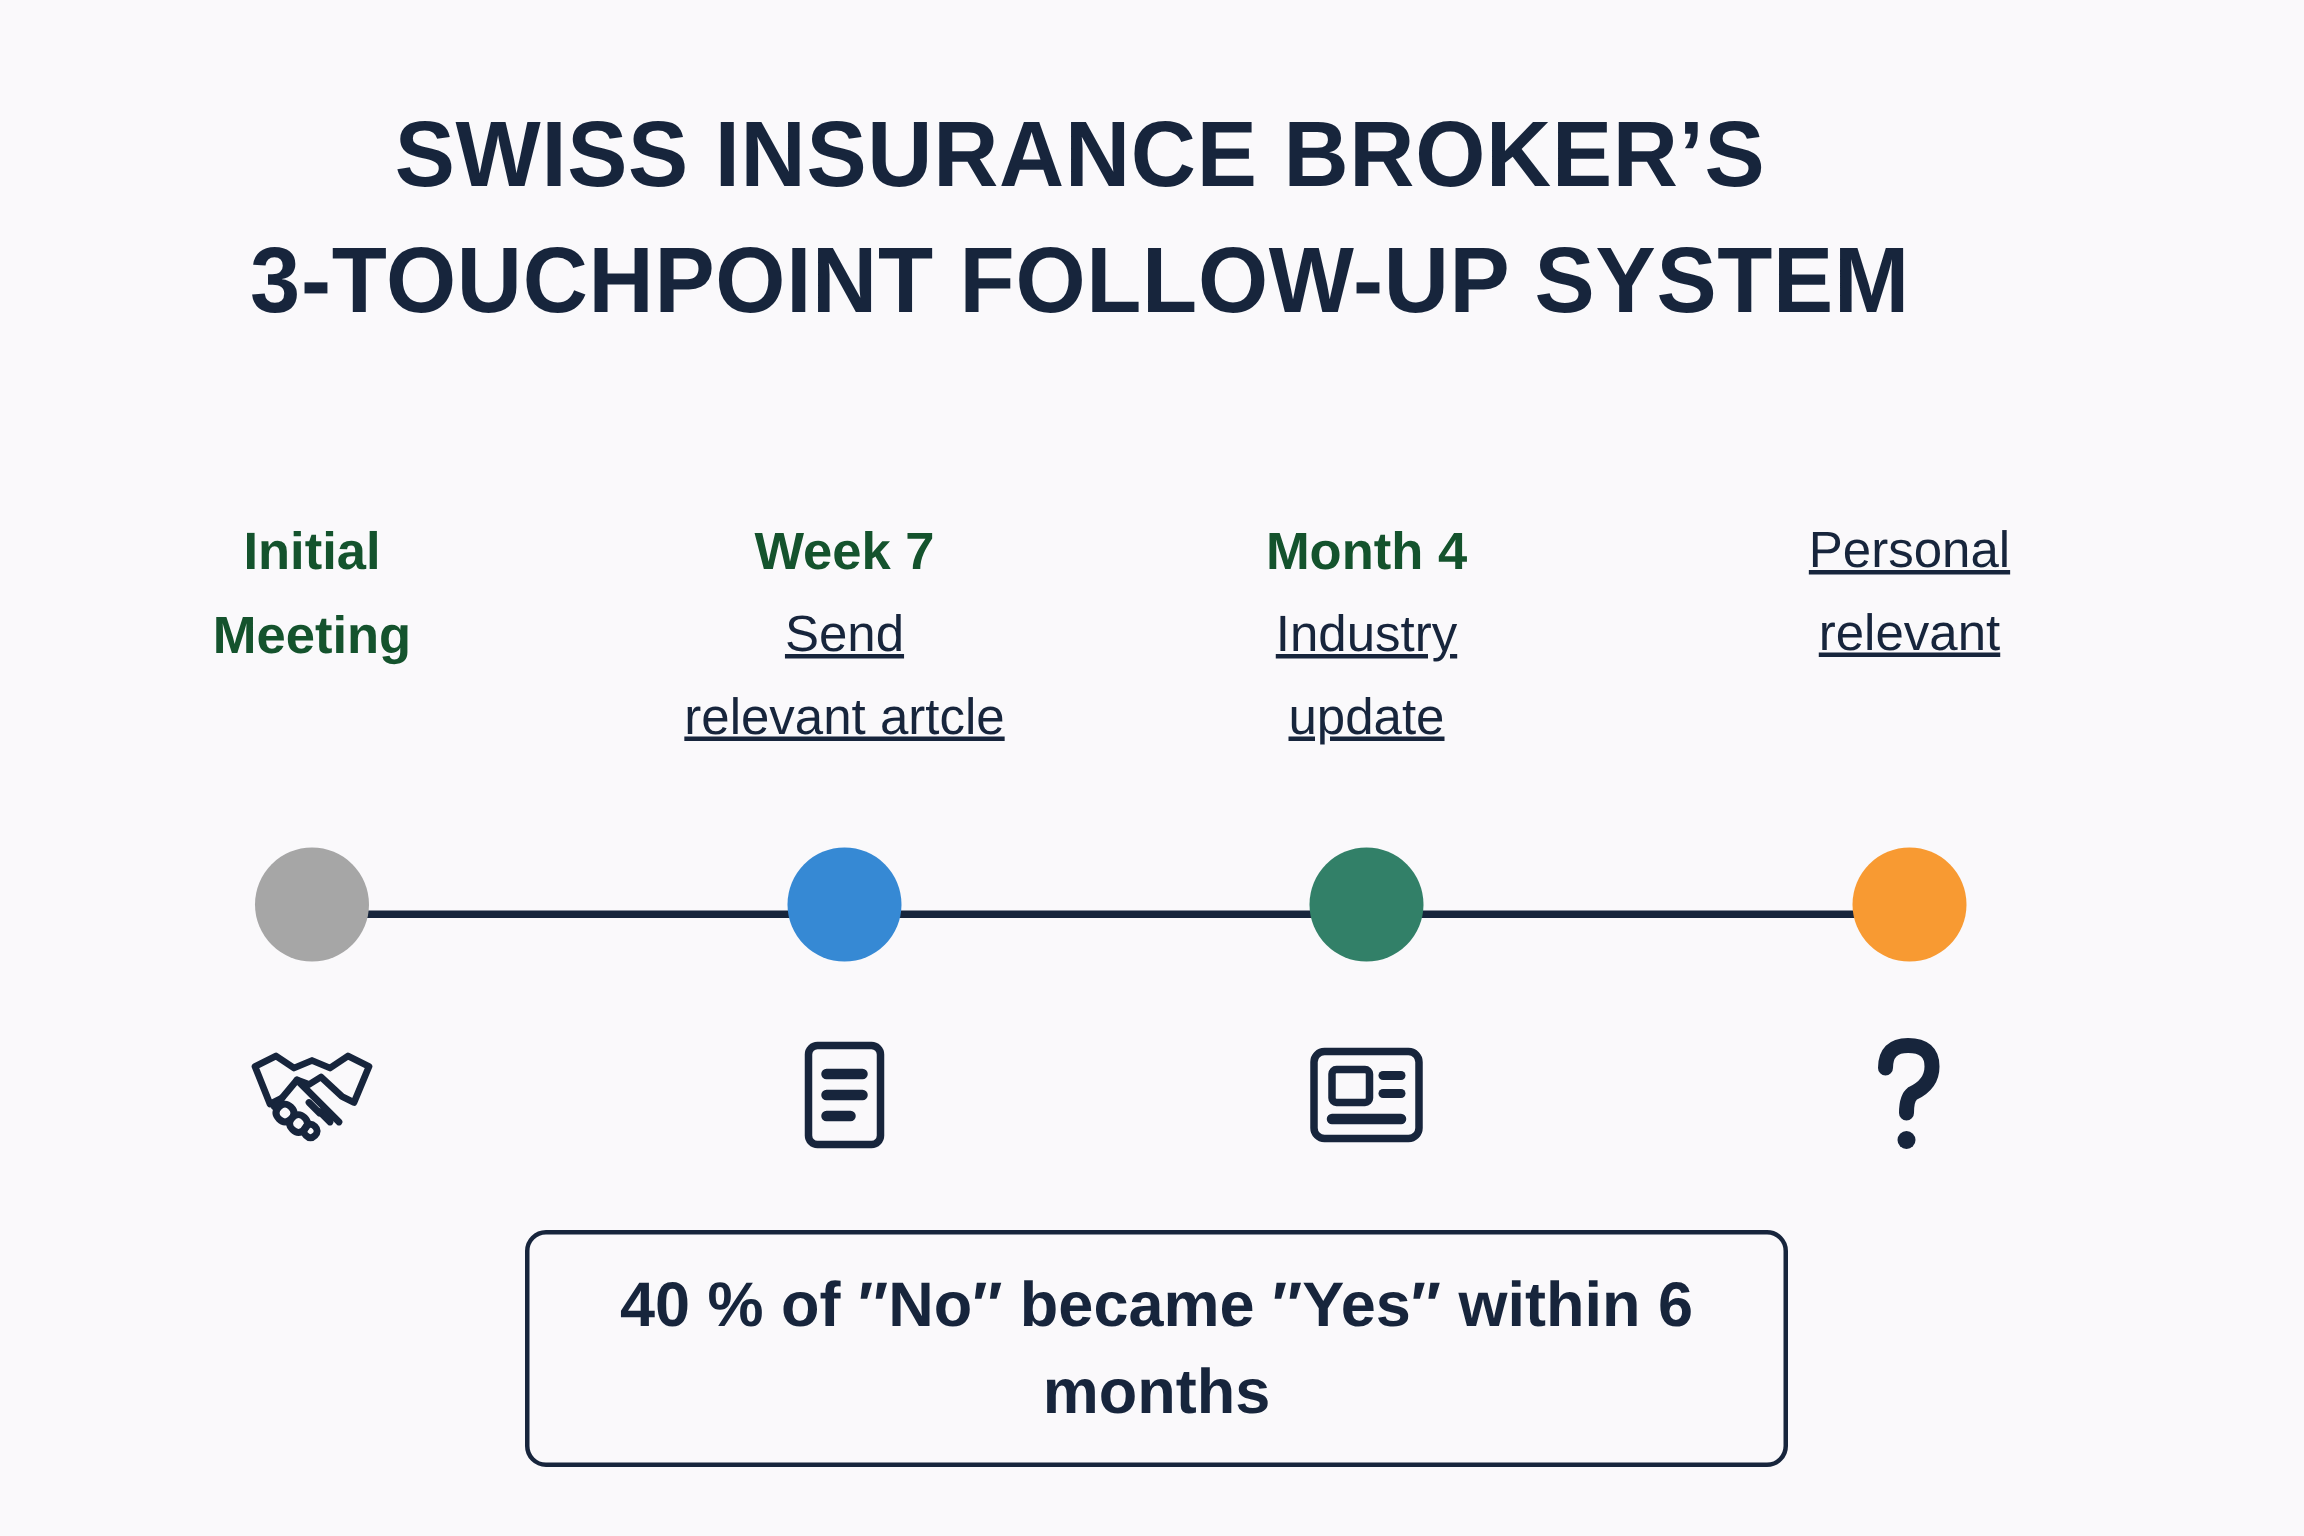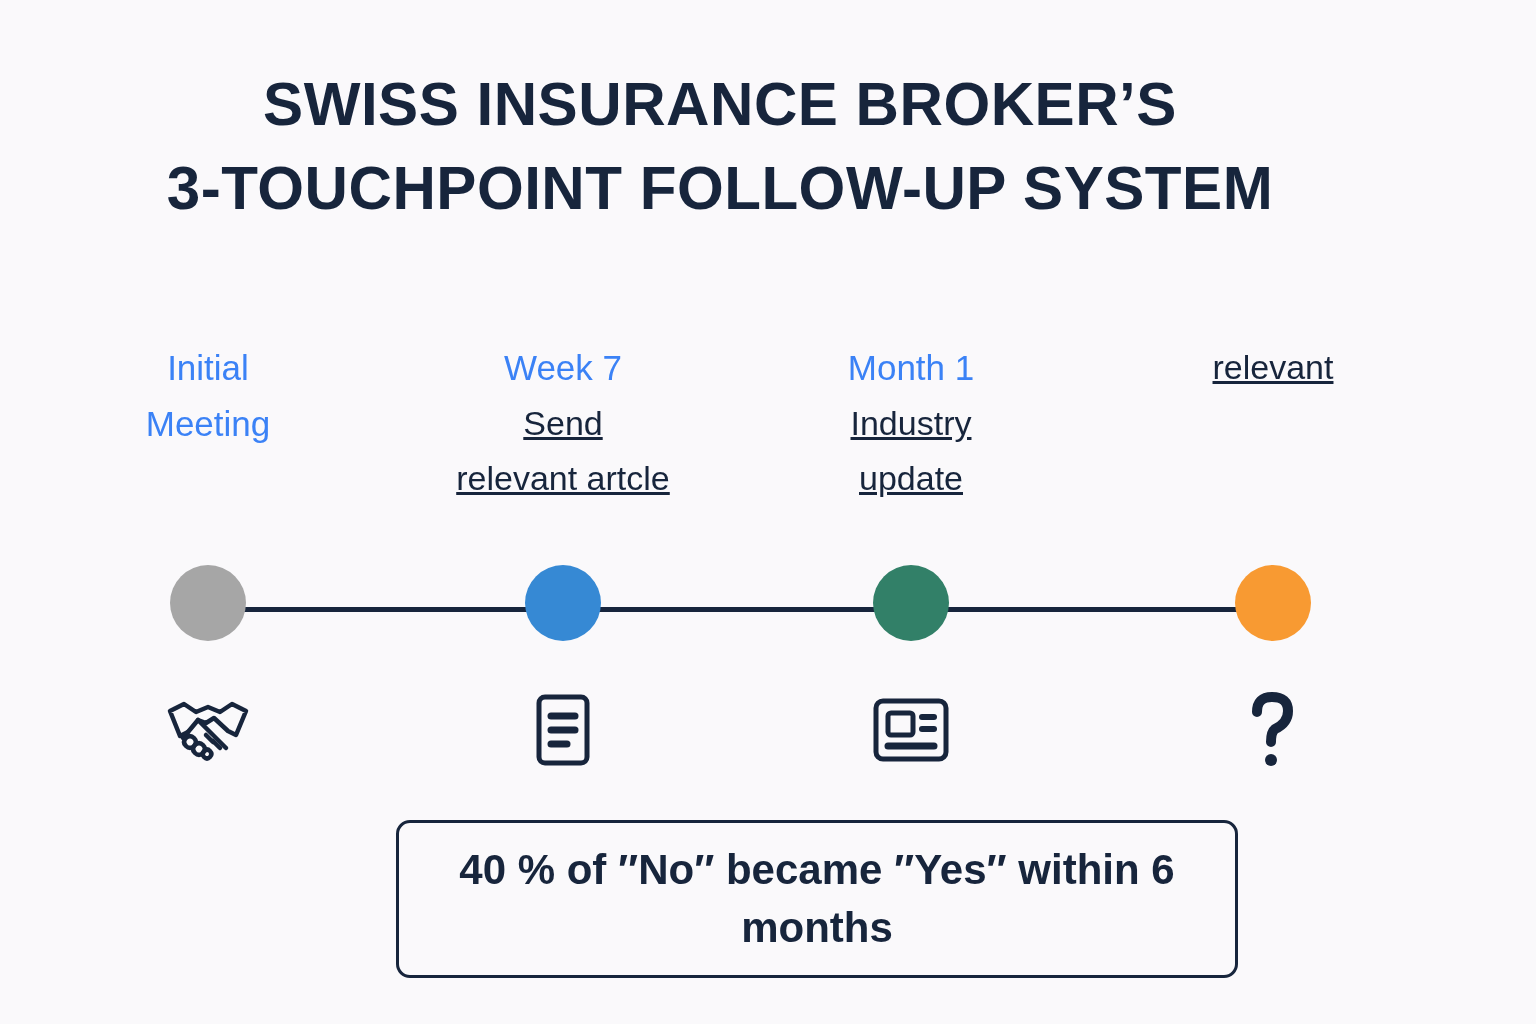--- a/index.html
+++ b/index.html
@@ -61,23 +61,23 @@
   }
 
   .step-label {
     position: absolute;
     width: 300px;
     text-align: center;
     transform: translateX(-150px);
   }
   .step-heading {
     font-size: 35px;
-    font-weight: normal;
+    font-weight: bold;
     line-height: 56px;
-    color: #3b82f6;
+    color: #14532d;
     white-space: nowrap;
   }
   .step-desc {
     font-size: 34px;
     font-weight: normal;
     line-height: 55px;
     color: #17253c;
     text-decoration: underline;
   }
 
@@ -135,21 +135,20 @@
     width: 842px;
     height: 158px;
     box-sizing: border-box;
     border: 3px solid #17253c;
     border-radius: 14px;
     background: #faf9fb;
     display: flex;
     align-items: center;
     justify-content: center;
     padding: 0 36px;
-    margin-left: 46px;
   }
   .callout-text {
     font-size: 42px;
     font-weight: bold;
     line-height: 58px;
     text-align: center;
     color: #17253c;
   }
 </style>
 </head>
@@ -171,26 +170,27 @@
         <div class="step-heading">Meeting</div>
       </div>
 
       <div class="step-label" style="left:563px; top:0;">
         <div class="step-heading">Week 7</div>
         <div class="step-desc">Send</div>
         <div class="step-desc">relevant artcle</div>
       </div>
 
       <div class="step-label" style="left:911px; top:0;">
-        <div class="step-heading">Month 1</div>
+        <div class="step-heading">Month 4</div>
         <div class="step-desc">Industry</div>
         <div class="step-desc">update</div>
       </div>
 
       <div class="step-label" style="left:1273px; top:0;">
+        <div class="step-desc">Personal</div>
         <div class="step-desc">relevant</div>
       </div>
     </div>
 
     <div class="rail-wrap">
       <div class="rail" style="left:208px; width:1065px;"></div>
 
       <div class="node" style="left:208px;  background:#a6a6a6;"></div>
       <div class="node" style="left:563px;  background:#3689d4;"></div>
       <div class="node" style="left:911px;  background:#328068;"></div>

